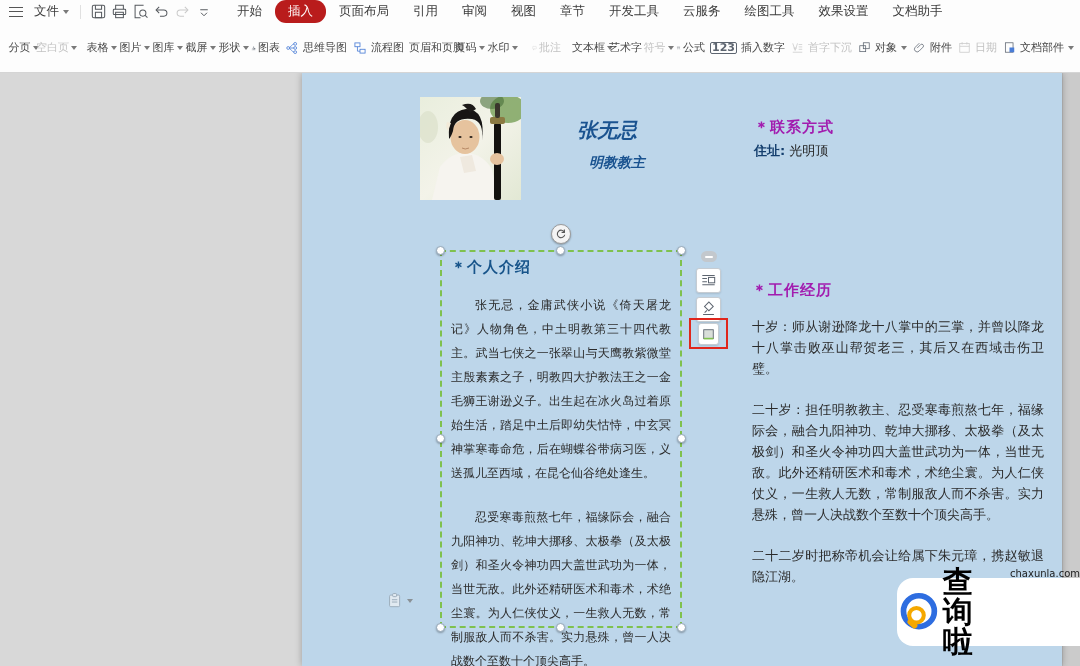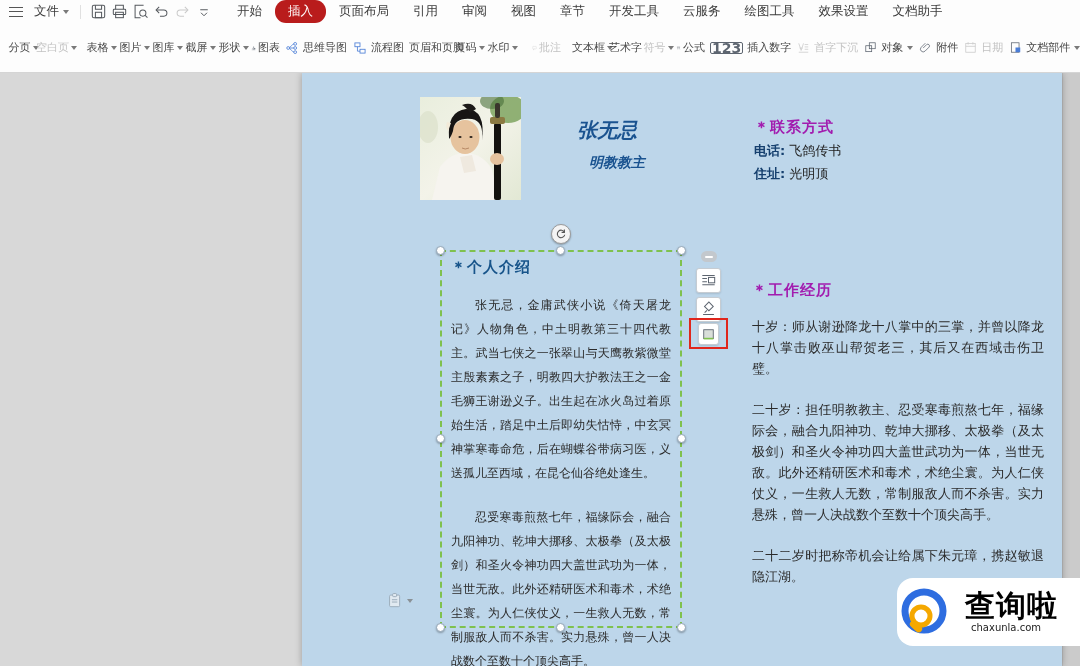--- a/index.html
+++ b/index.html
@@ -24,21 +24,21 @@
 
   .toolrow { display:flex; align-items:center; height:49px; padding-left:6px; }
   .tbig { display:flex; align-items:center; justify-content:center; gap:2px; min-width:33px; padding:0 2px; font-size:11px; color:#474747; cursor:pointer; white-space:nowrap; }
   .tbig .lblrow { display:flex; align-items:center; gap:2px; }
   .tbig svg, .srow svg { stroke:#5d6570; fill:none; stroke-width:1.3; }
   .tbig.blueic svg, .srow.blueic svg { stroke:#4a7dd6; }
   .dis { color:#c2c2c2 !important; }
   .dis svg { stroke:#c9c9c9 !important; }
   .tcol { display:flex; flex-direction:row; justify-content:center; gap:6px; padding:0 3px; }
   .srow { display:flex; align-items:center; gap:4px; font-size:11px; color:#474747; height:15px; cursor:pointer; white-space:nowrap; }
-  .gicon { font-size:14px; color:#5d6570; border:1px solid #5d6570; border-radius:2px; padding:0 1px; line-height:10px; font-weight:bold; }
+  .gicon { font-size:11px; color:#5d6570; border:1px solid #5d6570; border-radius:2px; padding:0 1px; line-height:10px; font-weight:bold; }
   .formgrid { display:grid; grid-template-columns:repeat(4,15px); grid-gap:5px 7px; padding:0 6px; }
   .fic { width:15px; height:13px; border:1.4px solid #cbcbcb; border-radius:2px; }
 
   
   .workspace { position:absolute; top:73px; left:0; width:1080px; height:593px; background:#d8d8d8; }
   .scrollstrip { position:absolute; right:0; top:0; width:18px; height:593px; background:#cbcbcb; border-left:1px solid #bdbdbd; }
   .page { position:absolute; left:302px; top:0; width:760px; height:593px; background:#bdd6ea; box-shadow:0 0 7px rgba(0,0,0,.28); }
 
   
   .photo { position:absolute; left:118px; top:24px; width:101px; height:103px; cursor:pointer; }
@@ -79,21 +79,21 @@
   .exp { position:absolute; left:450px; top:208px; width:292px; }
   .exp .body { margin-top:16px; font-size:13px; line-height:21px; color:#2b2b2b; text-align:justify; }
   .exp .body p + p { margin-top:20px; }
 
   
   .pastebtn { position:absolute; left:84px; top:519px; display:flex; align-items:center; gap:3px; opacity:.75; cursor:pointer; }
   .pastebtn svg { stroke:#8d9aa8; fill:#eef1f4; stroke-width:1.2; }
 
   
   .wm { position:absolute; left:897px; top:505px; width:183px; height:68px; background:#fff; border-radius:16px 0 0 16px; display:flex; align-items:center; z-index:9; }
-  .wm-text { display:flex; flex-direction:column; margin-left:14px; }
+  .wm-text { display:flex; flex-direction:row; margin-left:2px; }
   .wm-brand { font-size:30px; font-weight:bold; color:#000; font-family:"DejaVu Serif","Liberation Serif",serif; letter-spacing:1px; line-height:30px; }
   .wm-domain { font-size:10px; color:#1b1b1b; margin-top:1px; padding-left:6px; }
 </style>
 </head>
 <body>
 
 <div class="app">
 
   <div class="header">
     <div class="menurow">
@@ -465,24 +465,20 @@
           <ellipse cx="77" cy="62" rx="7" ry="6" fill="#e6c39e"></ellipse>
         </svg>
       </div>
 
       <div class="doc-title">张无忌</div>
       <div class="doc-subtitle">明教教主</div>
 
       <div class="contact">
         <div class="sec-head">＊联系方式</div>
         <div class="row">
-          <span class="lab">电话:</span>
-          <span>飞鸽传书</span>
-        </div>
-        <div class="row">
           <span class="lab">住址:</span>
           <span>光明顶</span>
         </div>
       </div>
 
       <div class="textbox">
         <div class="rotate">
           <svg width="12" height="12" viewBox="0 0 16 16">
               <path d="M12.5 5.5A5 5 0 1 0 13 9"></path>
               <path d="M12.5 2v3.8H8.8" fill="none"></path>

